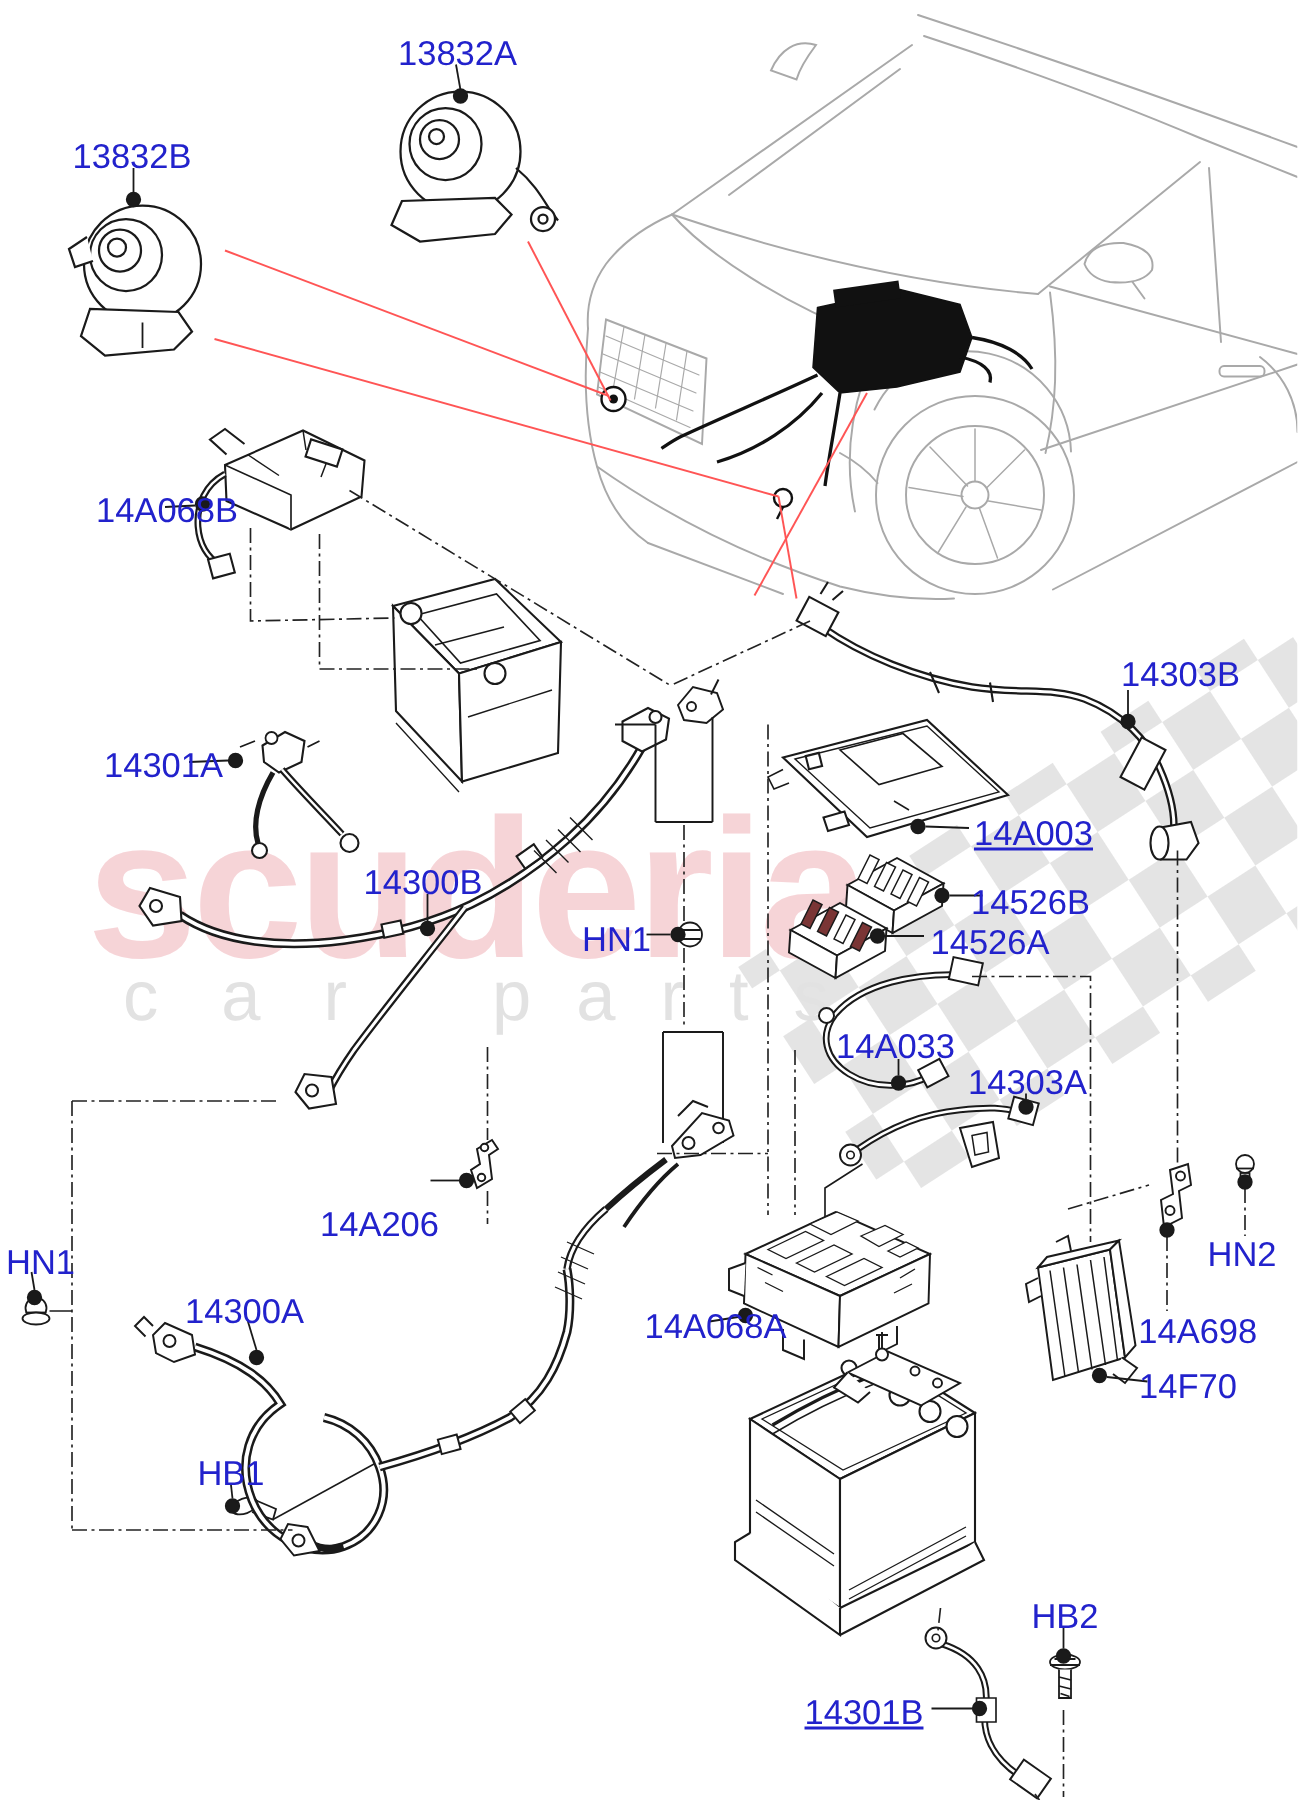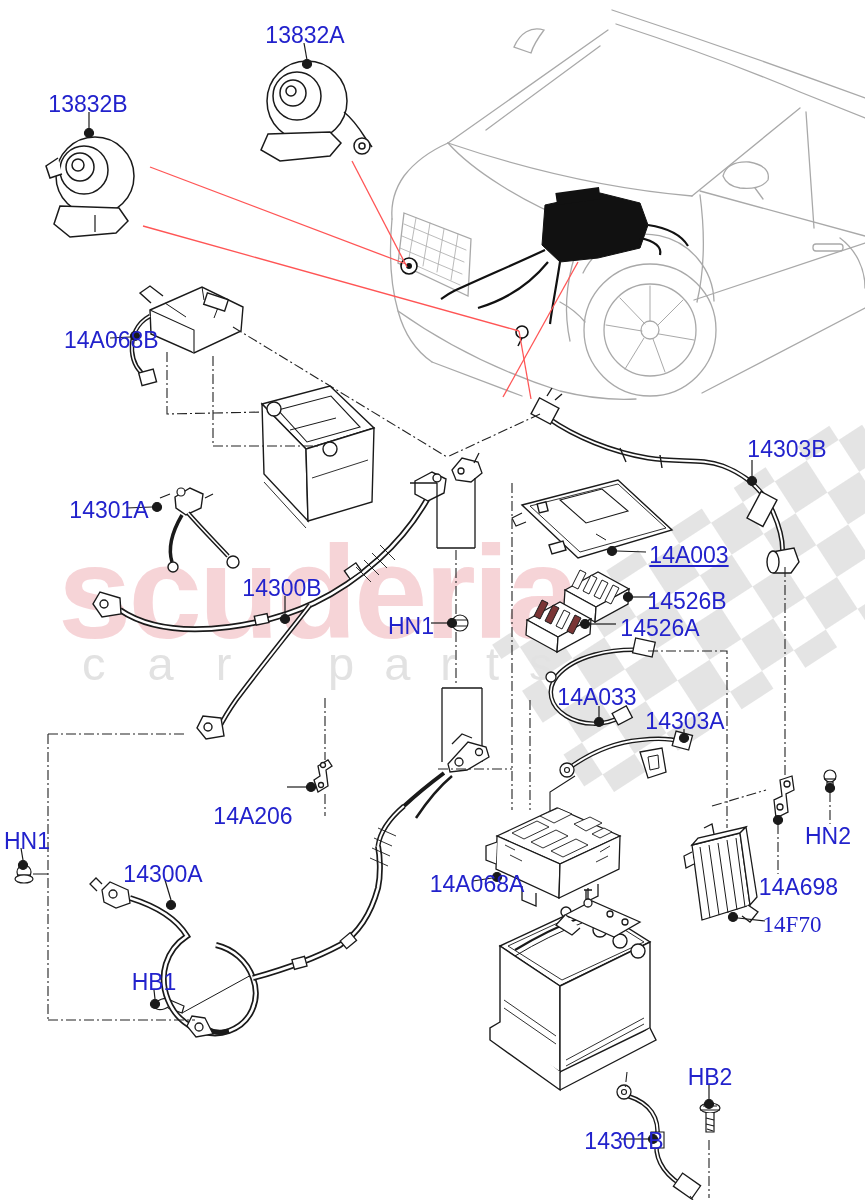--- a/index.html
+++ b/index.html
@@ -451,22 +451,22 @@
   <div class="plabel" style="left:282px;top:577px;">14300B</div>
   <div class="plabel" style="left:411px;top:615px;">HN1</div>
   <div class="plabel" style="left:747px;top:438px;margin-left:40px;">14303B</div>
   <div class="plabel" style="left:689px;top:544px;text-decoration:underline;">14A003</div>
   <div class="plabel" style="left:687px;top:590px;">14526B</div>
   <div class="plabel" style="left:660px;top:617px;">14526A</div>
   <div class="plabel" style="left:597px;top:686px;">14A033</div>
   <div class="plabel" style="left:685px;top:710px;">14303A</div>
   <div class="plabel" style="left:828px;top:825px;">HN2</div>
   <div class="plabel" style="left:779px;top:876px;padding-left:39px;">14A698</div>
-  <div class="plabel" style="left:792px;top:913px;font-family:Liberation Serif, serif;">14F70</div>
+  <div class="plabel" style="left:792px;top:913px;">14F70</div>
   <div class="plabel" style="left:433px;top:873px;margin-left:44px;">14A068A</div>
   <div class="plabel la" style="left:4px;top:830px;">HN1</div>
   <div class="plabel" style="left:253px;top:778px;margin-top:27px;">14A206</div>
   <div class="plabel" style="left:163px;top:863px;">14300A</div>
   <div class="plabel" style="left:154px;top:971px;">HB1</div>
   <div class="plabel" style="left:710px;top:1066px;">HB2</div>
-  <div class="plabel" style="left:624px;top:1130px;">14301B</div>
+  <div class="plabel" style="left:576px;top:1130px;text-decoration:underline;">14301B</div>
 
 </div>
 
 </body></html>

